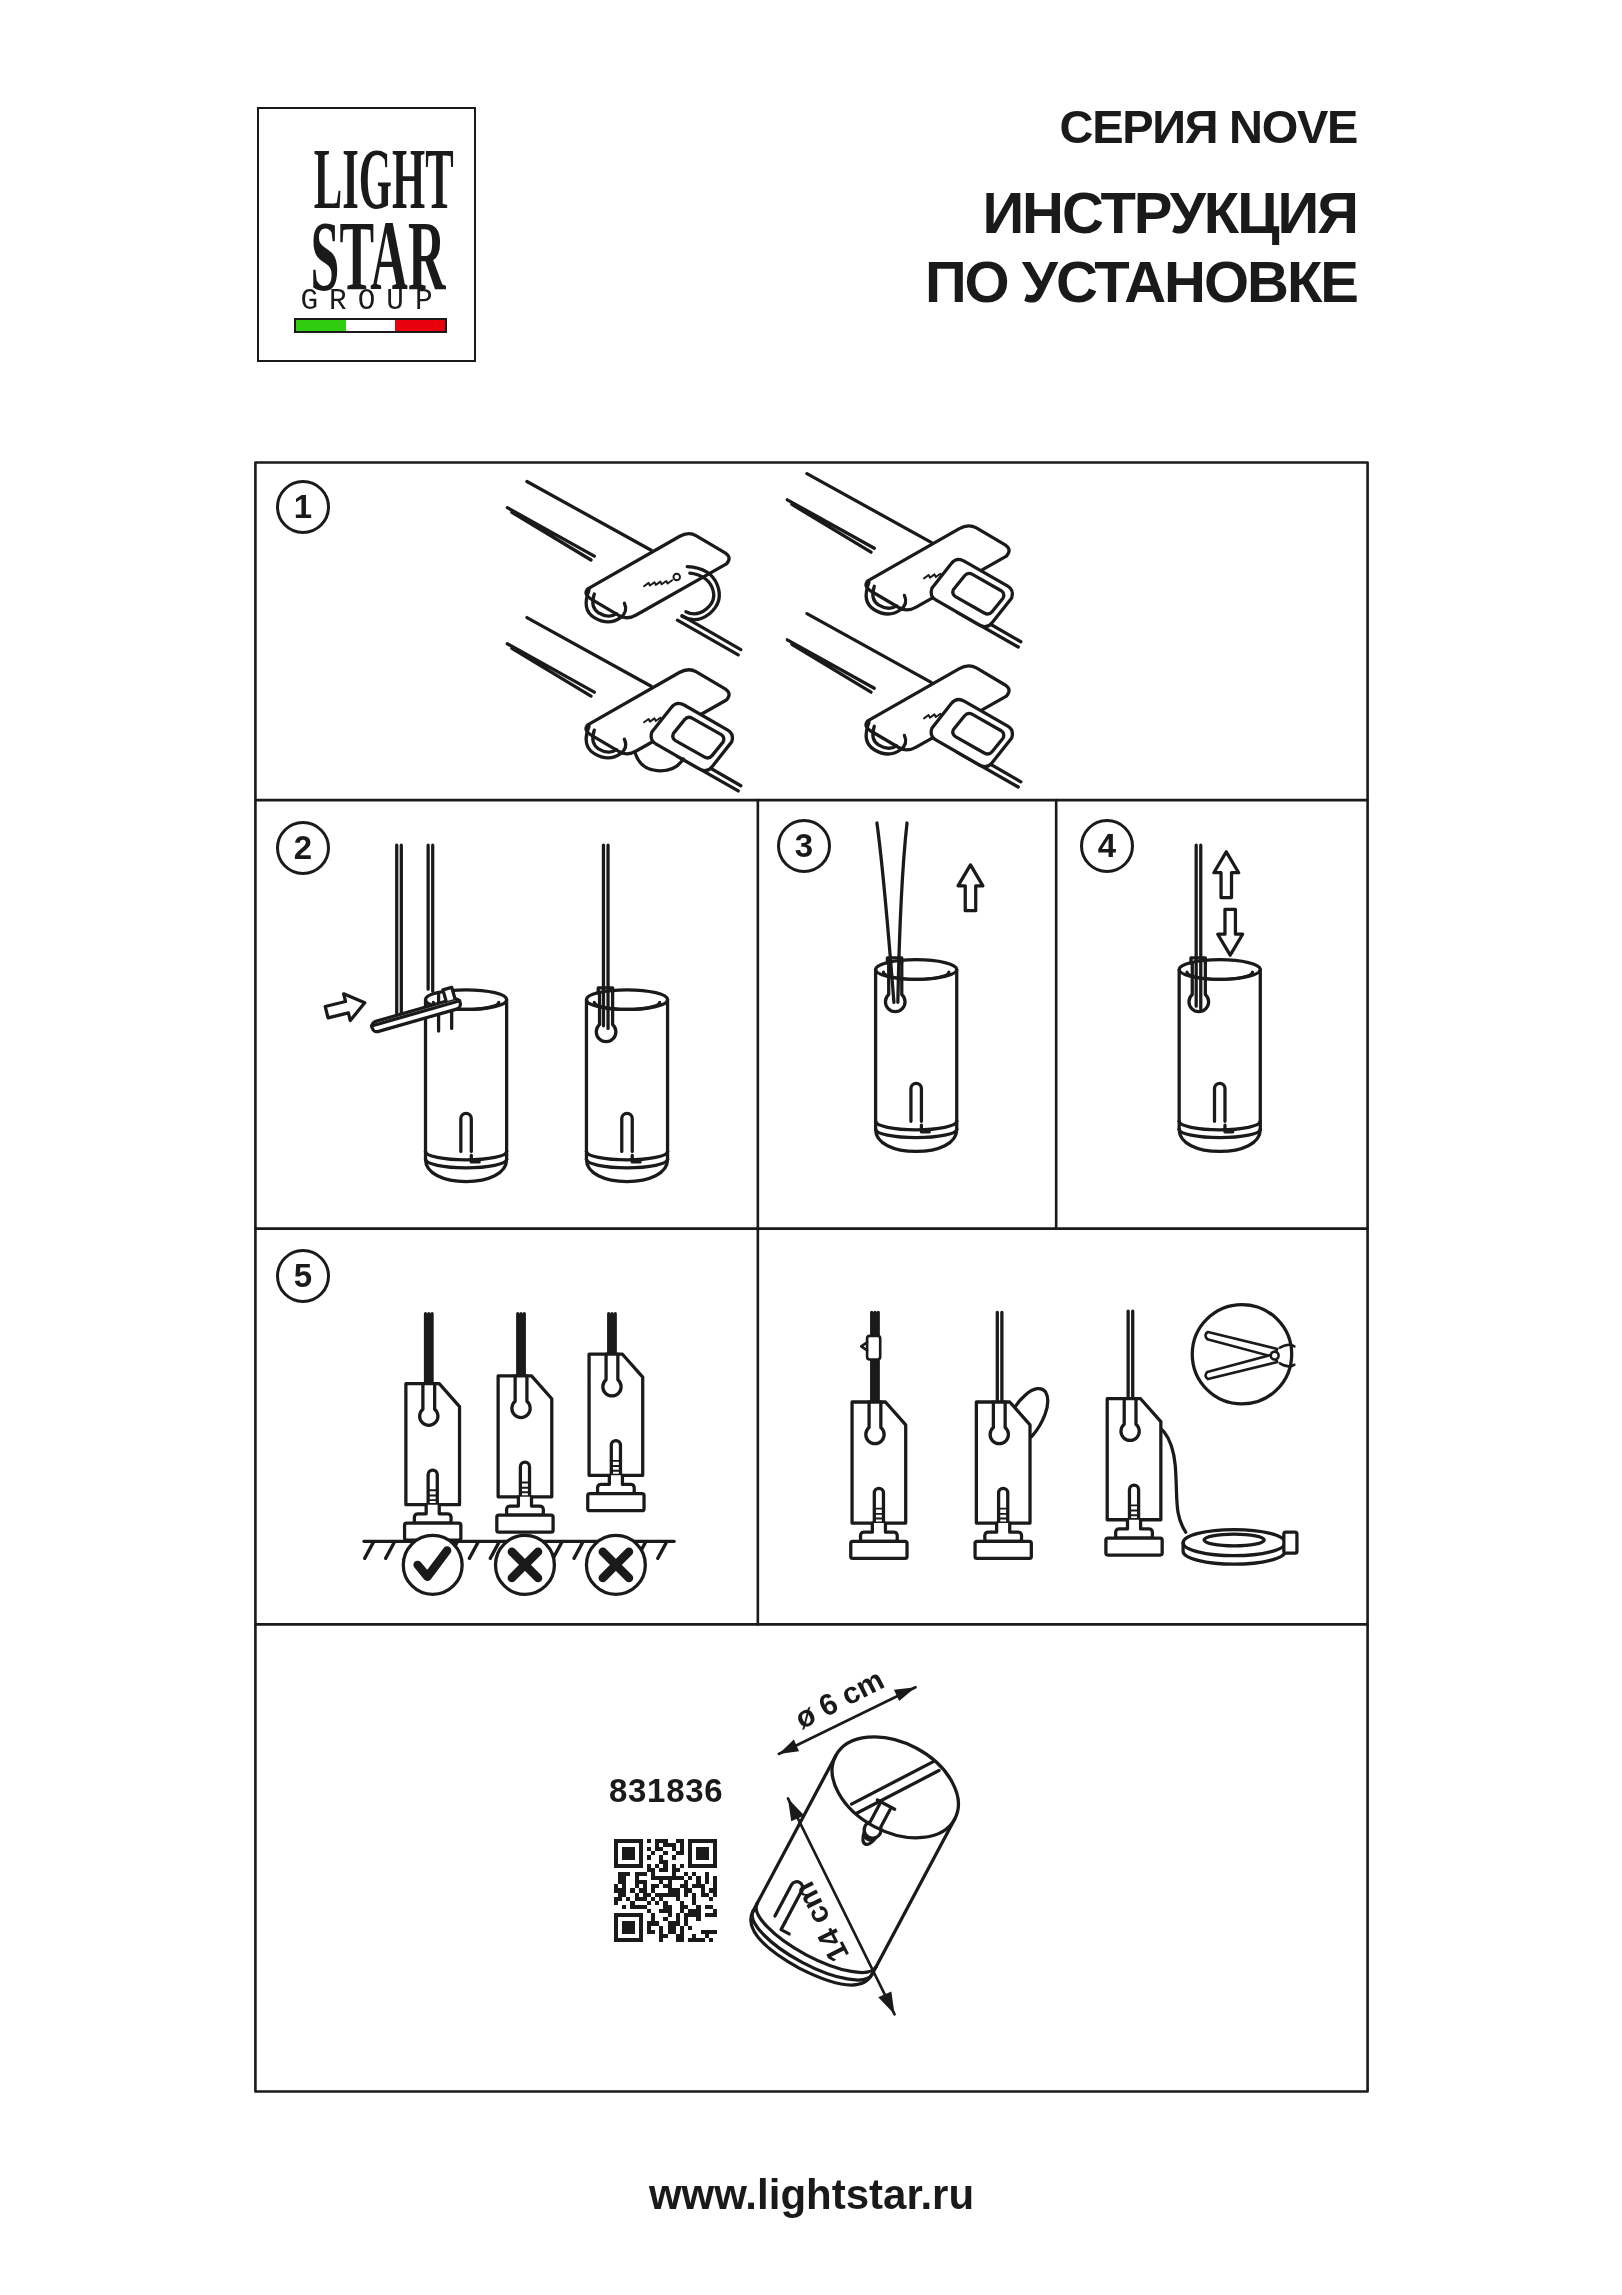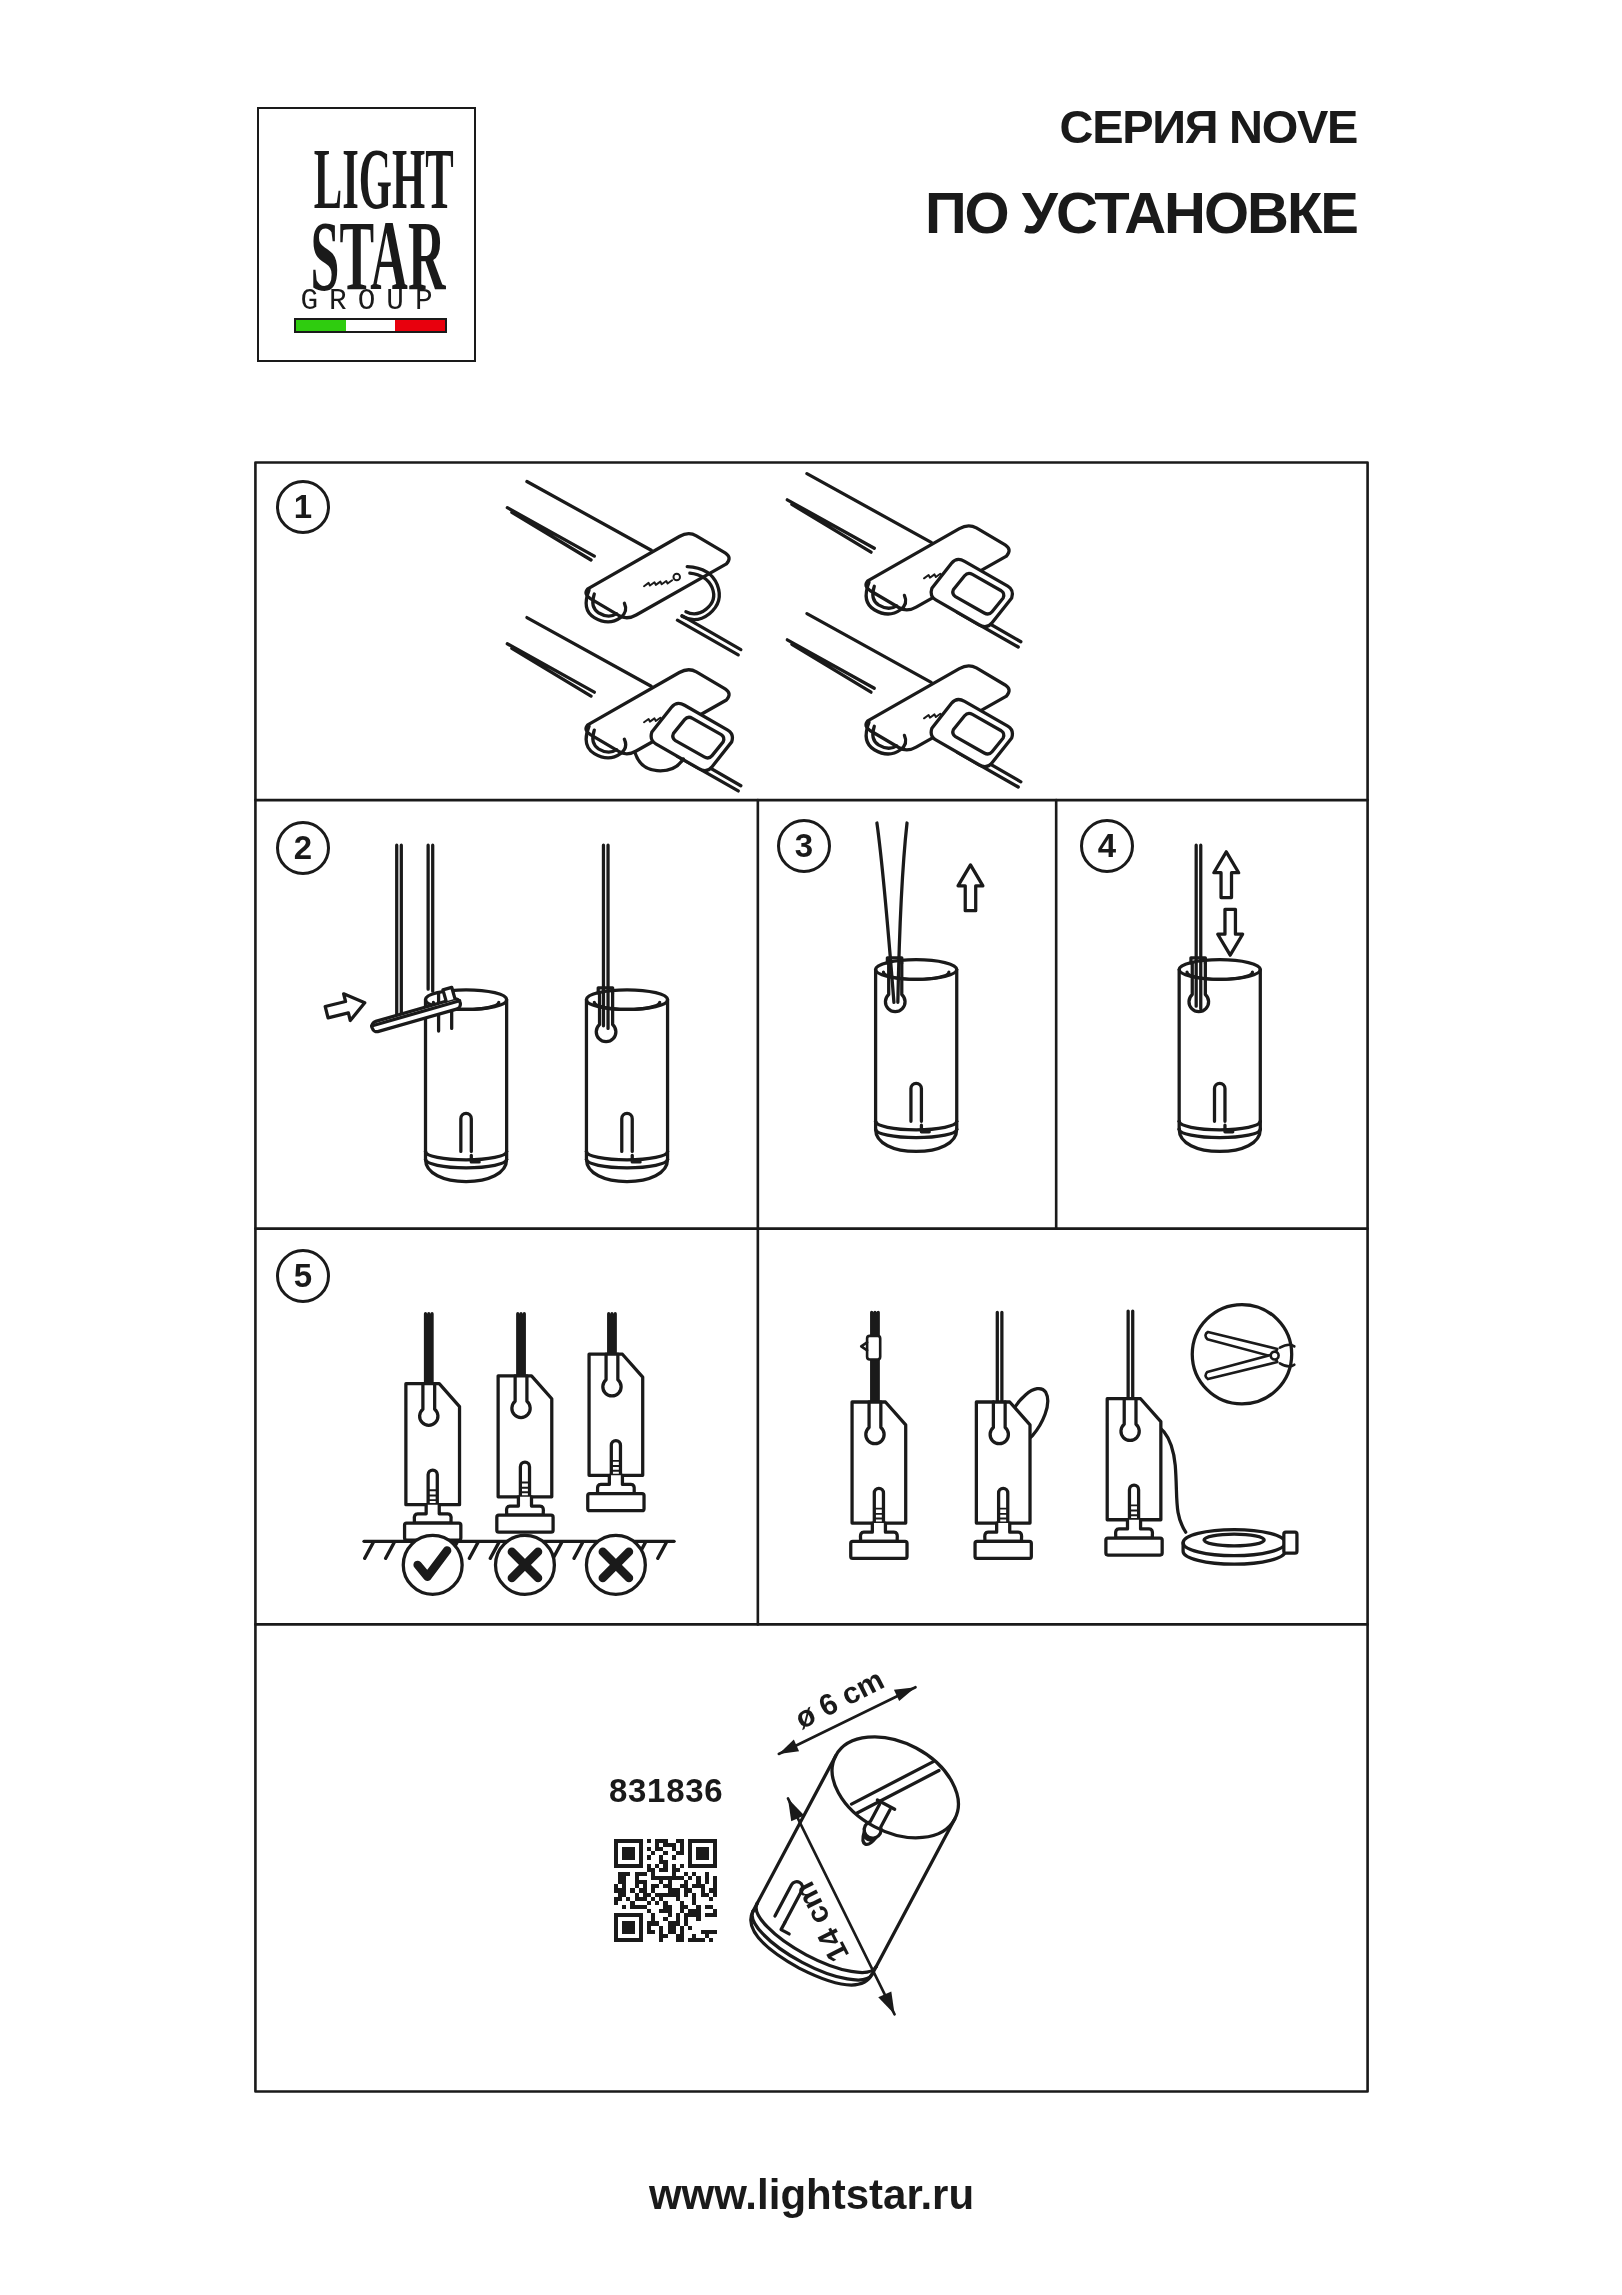--- a/index.html
+++ b/index.html
@@ -56,20 +56,21 @@
     <div class="flag">
       <div class="fg"></div>
         <div class="fw2"></div>
         <div class="fr"></div>
     </div>
   </div>
 
   <div class="hdr">
     <div class="hdr-small">СЕРИЯ NOVE</div>
     <div class="hdr-gap"></div>
+    <div class="hdr-big">ИНСТРУКЦИЯ</div>
     <div class="hdr-big">ПО УСТАНОВКЕ</div>
   </div>
 
   <svg class="art" width="1623" height="2295" viewBox="0 0 2480 3508">
     <defs>
 
       <g id="cyl">
         <path d="M2,20 a62,15 0 1 0 124,0 a62,15 0 1 0 -124,0"></path>
         <path d="M14,24 a50,11 0 0 0 100,0"></path>
         <path d="M2,20 V252"></path>

